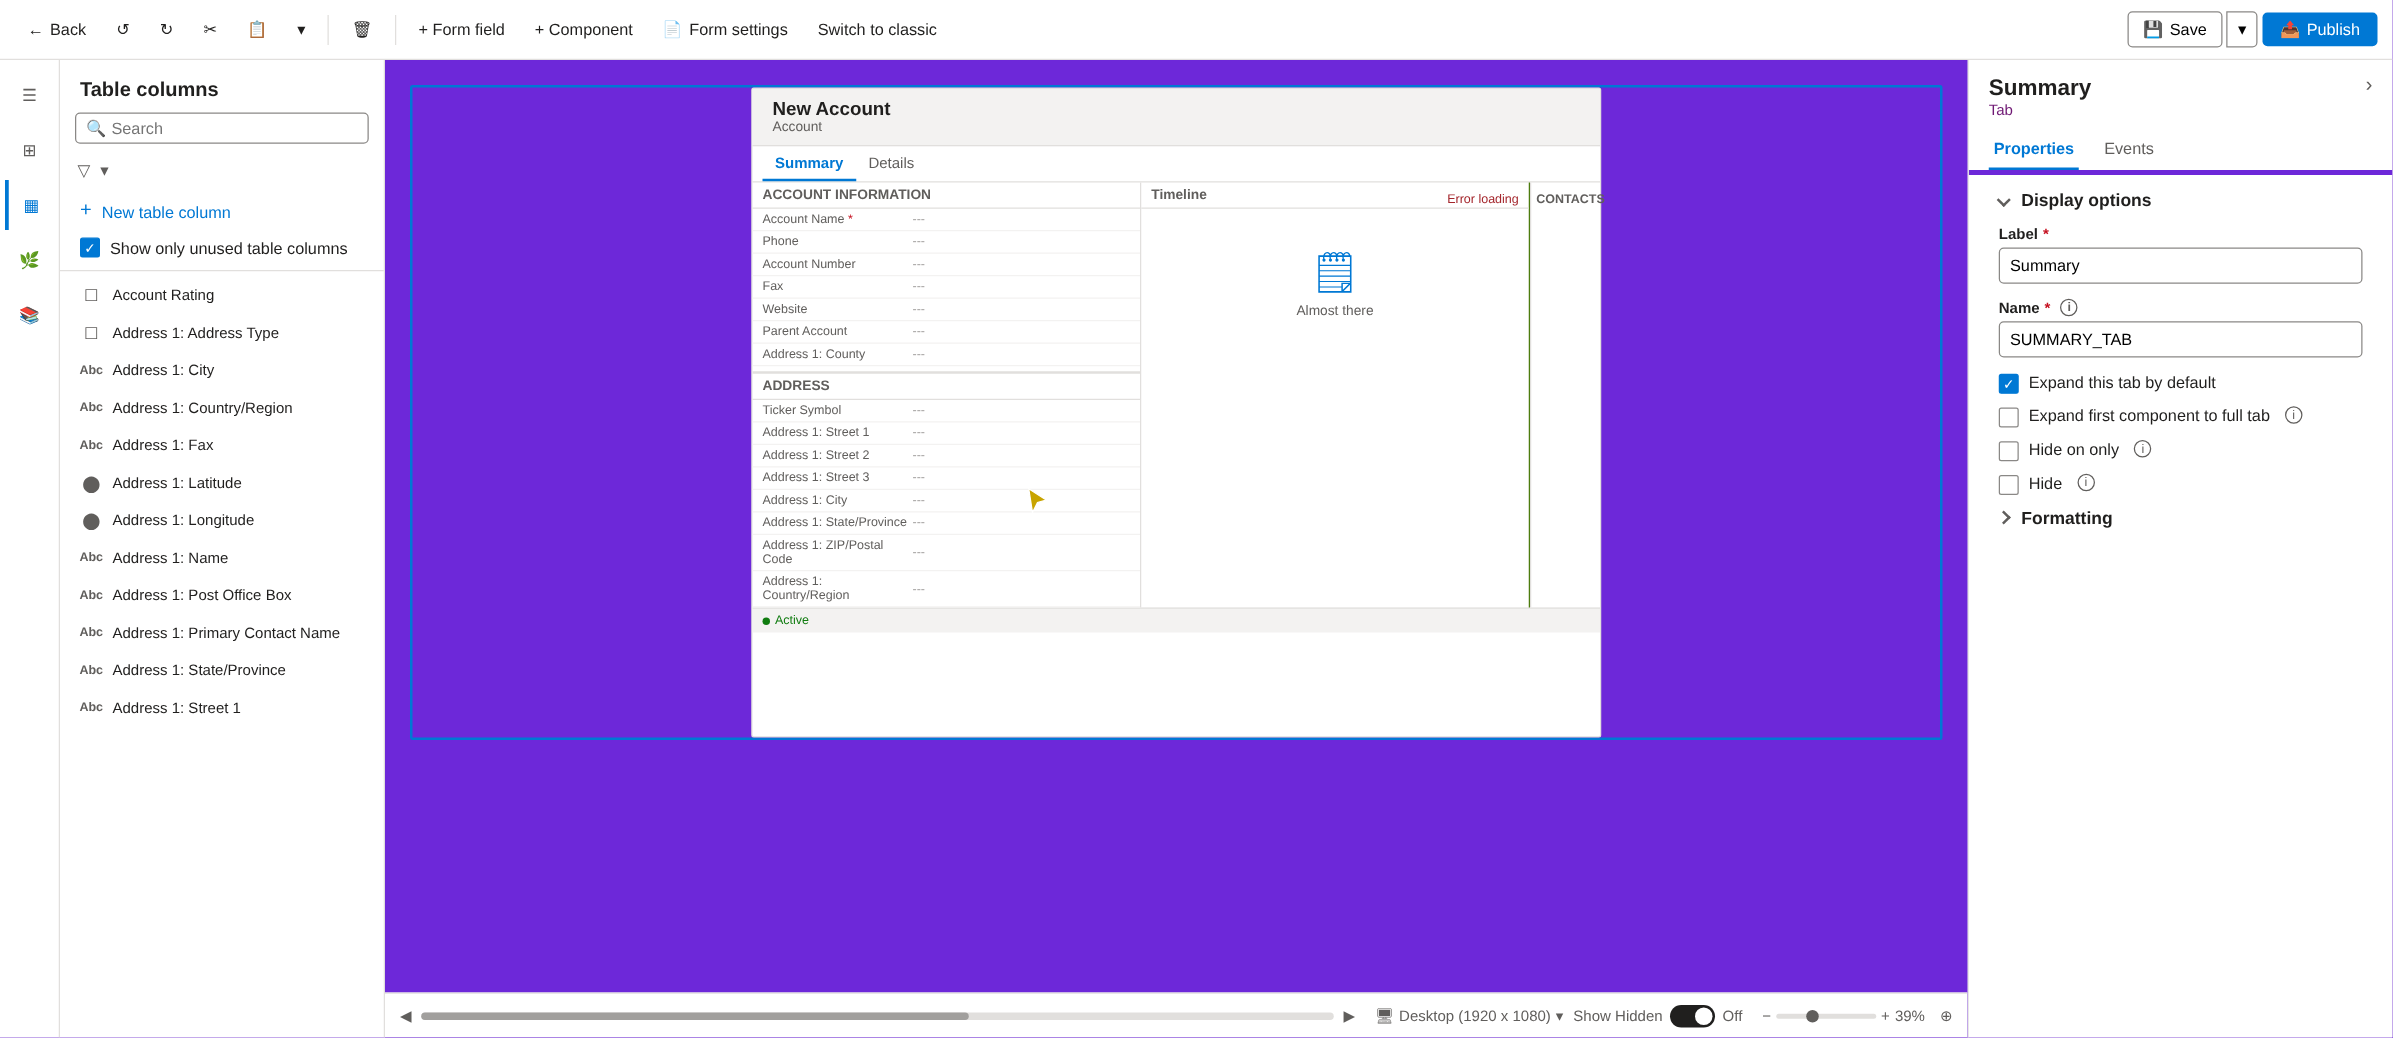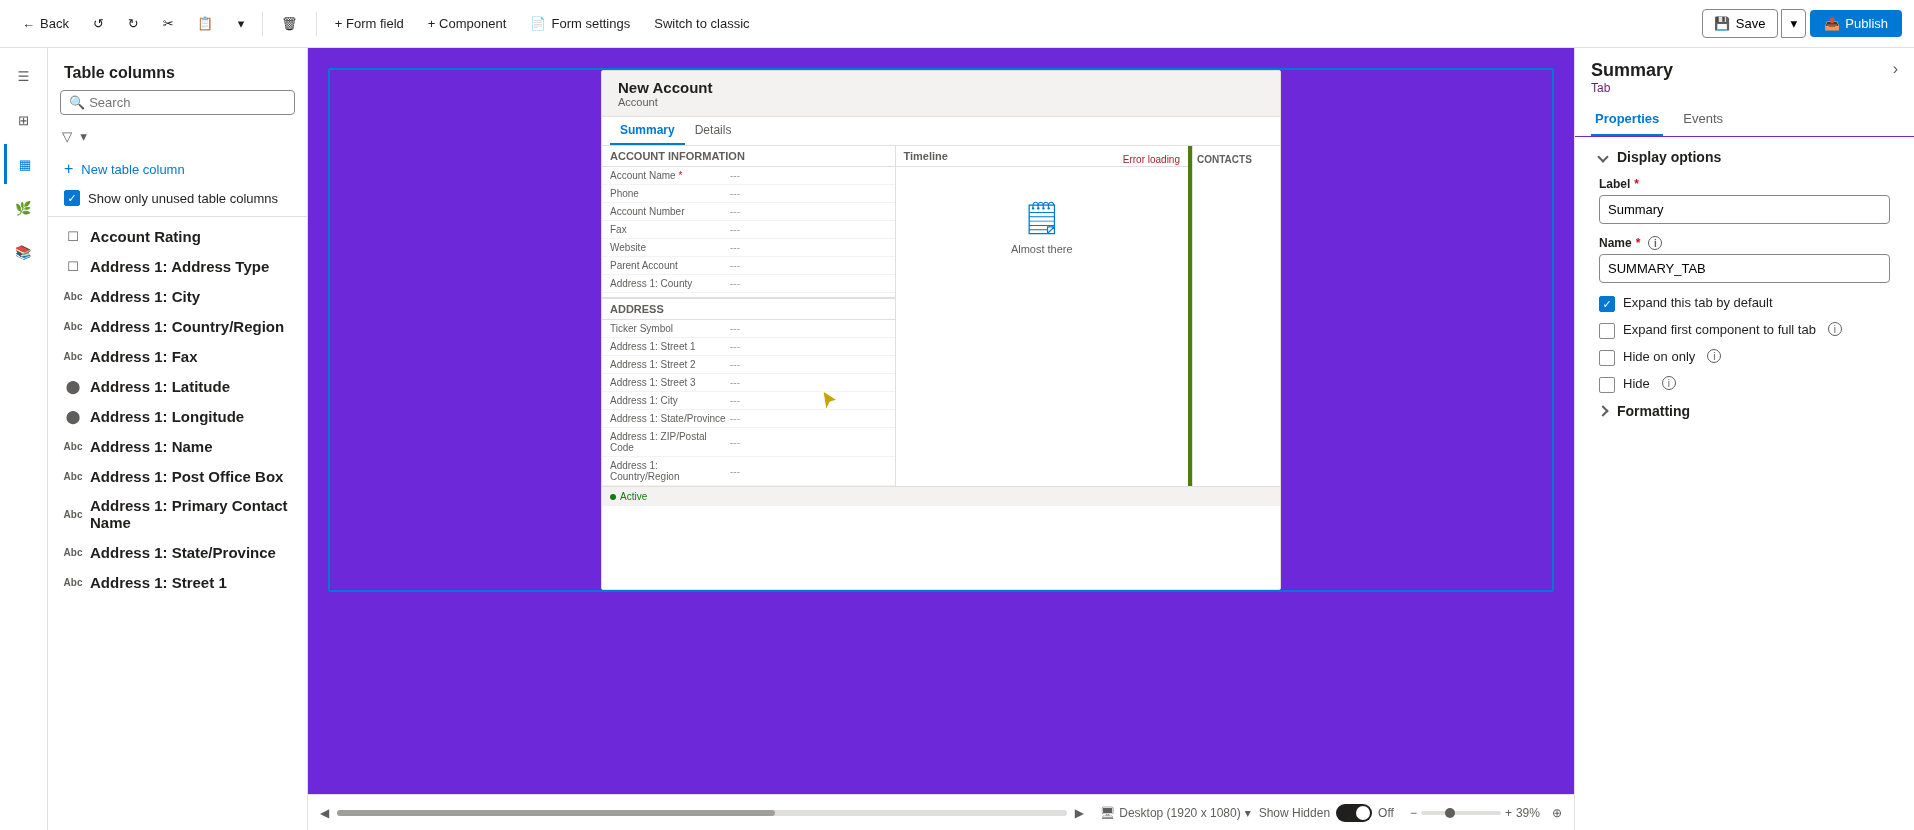--- a/index.html
+++ b/index.html
@@ -78,21 +78,21 @@
       display: flex; align-items: center; gap: 8px;
       padding: 6px 16px; cursor: pointer;
     }
     .panel-divider { height: 1px; background: #e1dfdd; margin: 4px 0; }
     .panel-list { overflow-y: auto; flex: 1; }
     .list-item {
       display: flex; align-items: center; gap: 8px;
       padding: 6px 16px; cursor: pointer; position: relative;
     }
     .list-item-icon { width: 18px; height: 18px; display: flex; align-items: center; justify-content: center; color: #605e5c; }
-    .list-item-label { flex: 1; font-size: 15px; font-weight: bold; }
+    .list-item-label { flex: 1; font-size: 12px; }
     .checkbox-checked {
       width: 16px; height: 16px; background: #0078d4; border: 1px solid #0078d4;
       border-radius: 2px; display: flex; align-items: center; justify-content: center;
     }
     .checkbox-checked::after { content: '✓'; color: #fff; font-size: 11px; }
 
     
     .canvas-area {
       flex: 1; background: #6d28d9; overflow: hidden; position: relative; display: flex; flex-direction: column;
     }
@@ -145,21 +145,21 @@
       width: 340px; background: #fff; border-left: 1px solid #e1dfdd;
       display: flex; flex-direction: column; overflow-y: auto;
     }
     .right-panel-header {
       display: flex; align-items: flex-start; justify-content: space-between;
       padding: 12px 16px 0;
     }
     .right-panel-title { font-size: 18px; font-weight: 600; }
     .right-panel-sub { font-size: 12px; color: #701a75; }
     .right-panel-nav {
-      display: flex; border-bottom: 1px solid #6d28d9;
+      display: flex; border-bottom: 4px solid #6d28d9;
       padding: 0 16px; margin-top: 8px;
     }
     .right-nav-tab {
       padding: 8px 4px; margin-right: 16px; font-size: 13px; cursor: pointer;
       border-bottom: 2px solid transparent; color: #605e5c;
     }
     .right-nav-tab.active {
       color: #0078d4; border-bottom: 2px solid #0078d4; font-weight: 600;
     }
     .right-panel-body { padding: 12px 24px; }
@@ -216,21 +216,21 @@
     .cursor-overlay {
       position: absolute; top: 340px; left: 510px;
       width: 24px; height: 24px; pointer-events: none; z-index: 100;
     }
 
     
     .preview-outer {
       border: 2px solid #0078d4; border-radius: 2px;
     }
     .contacts-col {
-      width: 88px; padding: 4px; border-left: 1px solid #e1dfdd;
+      width: 56px; padding: 4px; border-left: 1px solid #e1dfdd;
     }
     .contacts-label { font-size: 10px; font-weight: 600; color: #605e5c; padding: 4px 0; }
     .active-badge {
       display: flex; align-items: center; gap: 4px;
       padding: 4px 8px; font-size: 10px; color: #107c10;
       border-top: 1px solid #e1dfdd; background: #f3f2f1;
     }
     .active-dot { width: 6px; height: 6px; border-radius: 50%; background: #107c10; }
   </style>
 </head>
@@ -464,21 +464,21 @@
                   <div class="form-row-label">Address 1: ZIP/Postal Code</div>
                   <div class="form-row-value">---</div>
                 </div>
                 <div class="form-row">
                   <div class="form-row-label">Address 1: Country/Region</div>
                   <div class="form-row-value">---</div>
                 </div>
               </div>
             </div>
 
-            <div style="flex:2; border-right:4px solid #4d7c0f; position:relative;">
+            <div style="flex:2; border-right:1px solid #4d7c0f; position:relative;">
               <div class="section-header">Timeline</div>
               <div class="almost-there-box">
                 <div class="almost-icon">🗒</div>
                 <div style="font-size:11px; color:#605e5c;">Almost there</div>
               </div>
               <div class="error-badge">Error loading</div>
             </div>
 
 
             <div class="contacts-col">

